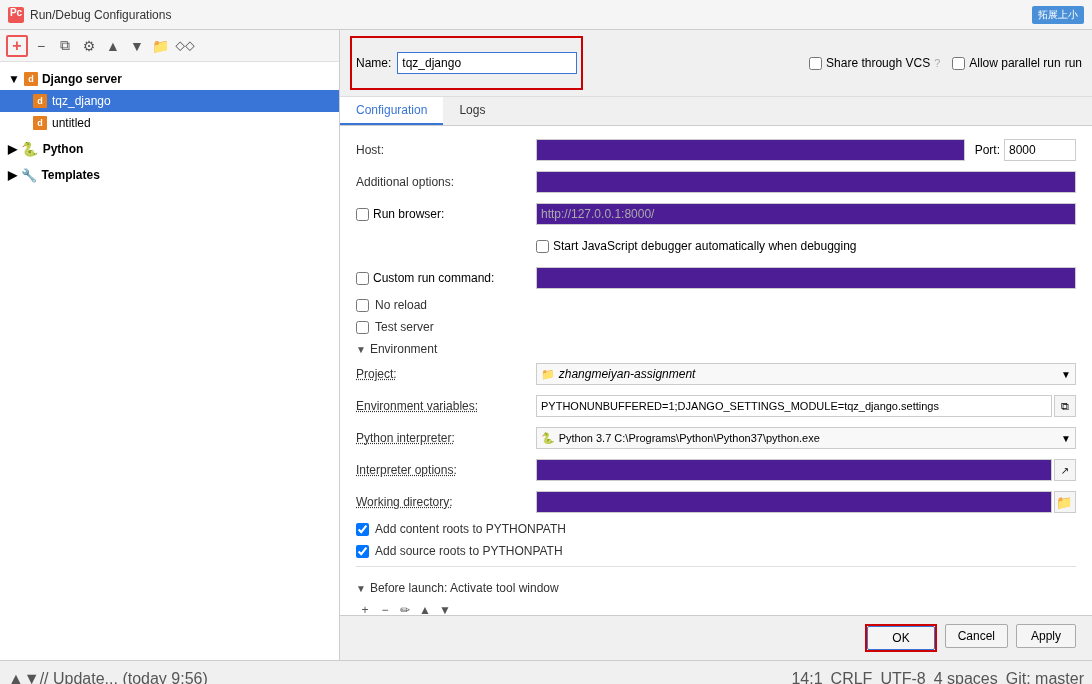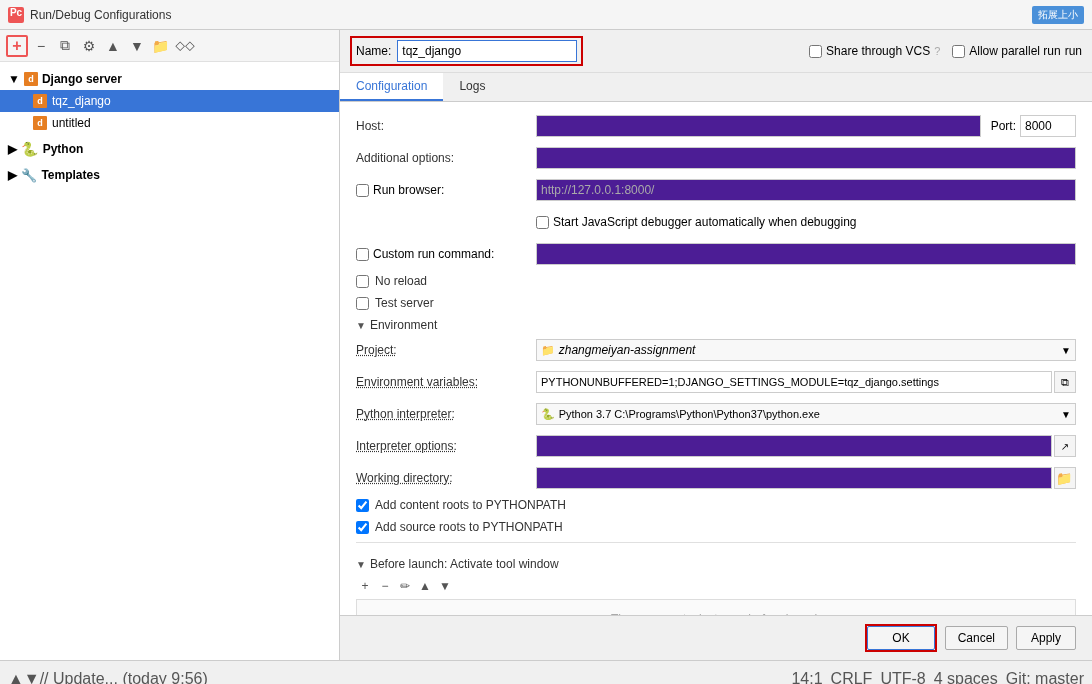--- a/index.html
+++ b/index.html
@@ -297,21 +297,21 @@
       display: flex;
       align-items: center;
       justify-content: center;
       color: #aaa;
       font-size: 12px;
     }
 
     
     .bottom-bar {
       display: flex;
-      align-items: center;
+      align-items: flex-start;
       justify-content: flex-end;
       gap: 8px;
       padding: 8px 16px;
       border-top: 1px solid #ccc;
       background: #f0f0f0;
     }
     .btn {
       padding: 4px 12px;
       font-size: 12px;
       border: 1px solid #aaa;
@@ -405,21 +405,21 @@
           <span class="item-icon icon-templates">🔧</span>
           <span class="item-label">Templates</span>
         </div>
       </div>
     </div>
   </div>
 
   <div class="right-panel">
 
     <div style="padding: 6px 10px; background: #f0f0f0; border-bottom: 1px solid #ddd; display: flex; align-items: center; gap: 8px;">
-      <div style="display: inline-flex; align-items: center; gap: 6px; border: 2px solid #cc0000; padding: 2px 4px;">
+      <div style="display: inline-flex; align-items: center; gap: 6px; border: 2px solid #cc0000; padding: 14px 4px;">
         <label style="font-size:12px;">Name:</label>
         <input type="text" class="name-input" style="border: 1px solid rgb(56, 117, 215); outline: none; width: 180px; height: 22px; font-size: 12px; padding: 2px 4px;" value="tqz_django">
       </div>
       <div style="margin-left: auto; display: flex; align-items: center; gap: 12px; font-size: 12px;">
         <label style="display: flex; align-items: center; gap: 4px;">
           <input type="checkbox" style="">
           <span>Share through VCS</span>
           <span style="color:#aaa; font-size: 11px;">?</span>
         </label>
         <label style="display: flex; align-items: center; gap: 4px;">
@@ -434,21 +434,21 @@
       <div class="tab active">Configuration</div>
       <div class="tab">Logs</div>
     </div>
 
     <div class="config-content">
 
       <div class="form-row">
         <span class="form-label">Host:</span>
         <input type="text" class="form-input" style="flex: 1 1 0%;">
         <span style="margin-left: 10px; font-size: 12px;">Port:</span>
-        <input type="text" class="port-input" value="8000" style="margin-left: 4px; width: 56px; height: 22px; border: 1px solid rgb(204, 204, 204); padding: 2px 4px; font-size: 12px;">
+        <input type="text" class="port-input" value="8000" style="margin-left: 4px; width: 72px; height: 22px; border: 1px solid rgb(204, 204, 204); padding: 2px 4px; font-size: 12px;">
       </div>
 
       <div class="form-row">
         <span class="form-label">Additional options:</span>
         <input type="text" class="form-input" style="">
       </div>
 
       <div class="form-row">
         <div style="width: 180px; display: flex; align-items: center; gap: 4px;">
           <input type="checkbox" style="">

